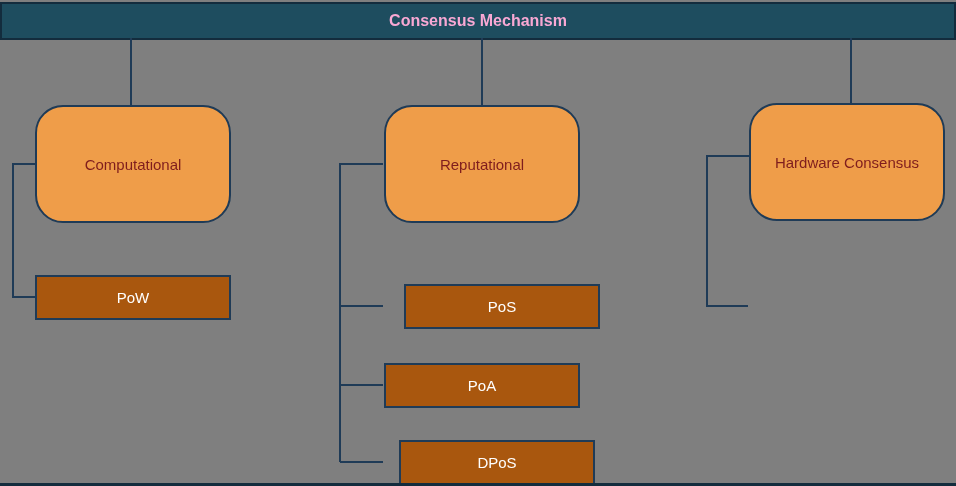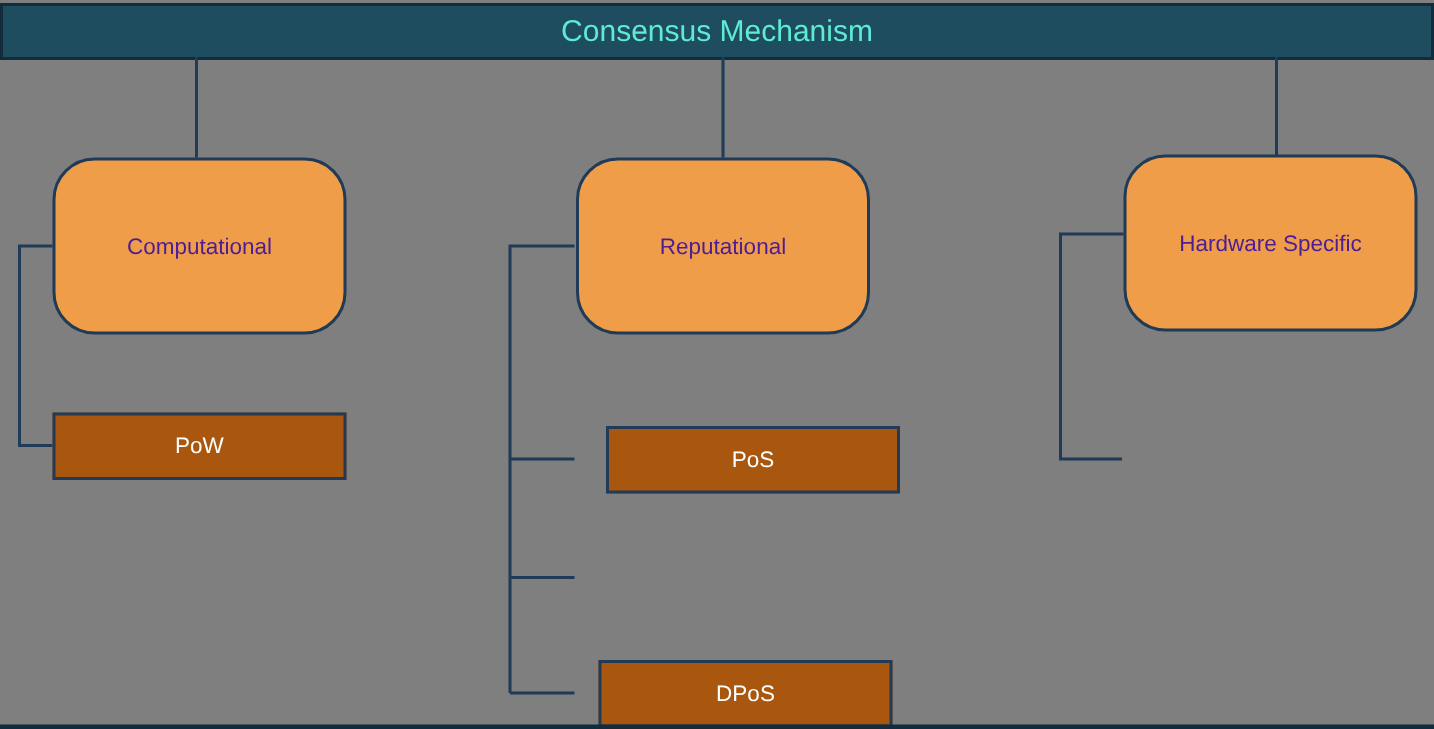--- a/index.html
+++ b/index.html
@@ -21,23 +21,23 @@
     top: 2px;
     width: 952px;
     height: 34px;
     background: #1e4d5f;
     border: 2px solid #132c3d;
     display: flex;
     align-items: center;
     justify-content: center;
   }
   .header span {
-    color: #5eead4;
-    font-weight: normal;
-    font-size: 20px;
+    color: #f9a8d4;
+    font-weight: bold;
+    font-size: 16px;
   }
   .connectors {
     position: absolute;
     left: 0;
     top: 0;
     width: 956px;
     height: 486px;
     pointer-events: none;
   }
   .node {
@@ -47,21 +47,21 @@
     justify-content: center;
     box-sizing: border-box;
     text-align: center;
   }
   .cat {
     width: 196px;
     height: 118px;
     background: #ef9d49;
     border: 2px solid #1f3b57;
     border-radius: 28px;
-    color: #4c1d95;
+    color: #7f1d1d;
     font-size: 15px;
   }
   .leaf {
     width: 196px;
     height: 45px;
     background: #a9570e;
     border: 2px solid #1f3b57;
     color: #ffffff;
     font-size: 15px;
   }
@@ -101,31 +101,34 @@
 
   <div class="node cat" style="left:35px; top:105px;">
     <span>Computational</span>
   </div>
 
   <div class="node cat" style="left:384px; top:105px;">
     <span>Reputational</span>
   </div>
 
   <div class="node cat" style="left:749px; top:103px;">
-    <span>Hardware Specific</span>
+    <span>Hardware Consensus</span>
   </div>
 
   <div class="node leaf" style="left:35px; top:275px;align-items:center;">
     <span>PoW</span>
   </div>
 
   <div class="node leaf" style="left:404px; top:284px;">
     <span>PoS</span>
   </div>
 
+  <div class="node leaf" style="left:384px; top:363px;">
+    <span>PoA</span>
+  </div>
 
   <div class="node leaf" style="left:384px; top:440px;margin-left:15px;">
     <span>DPoS</span>
   </div>
 
 
   <div class="bottom-edge"></div>
 
 </div>
 

